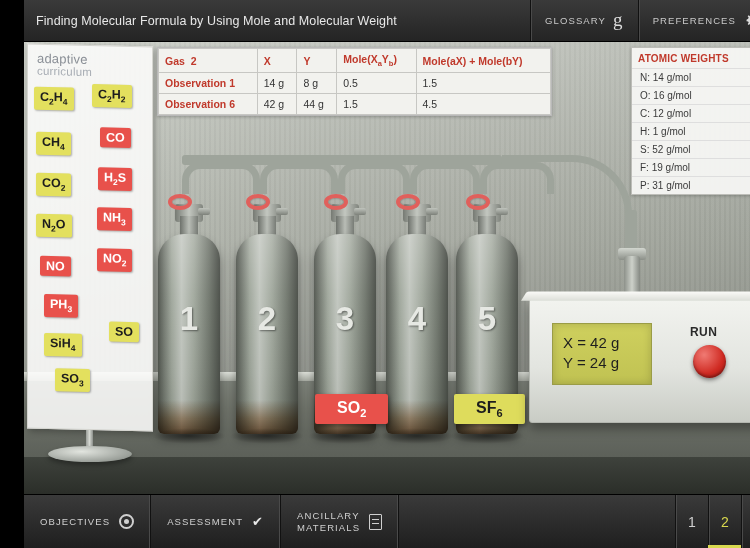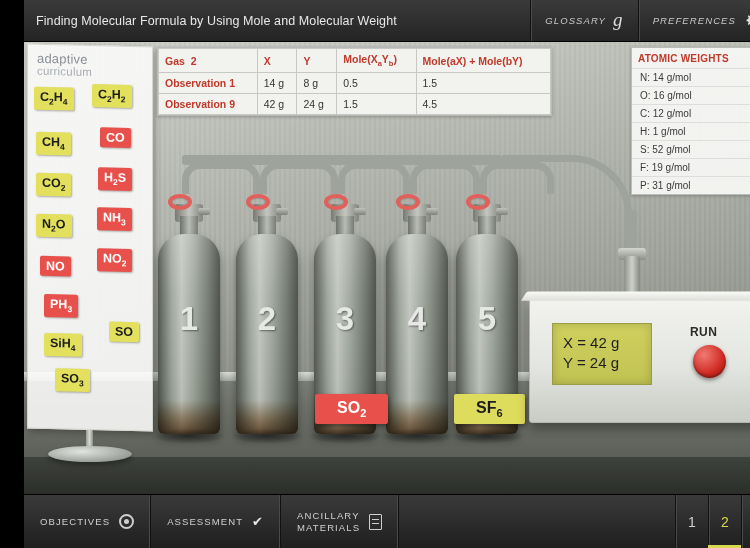--- a/index.html
+++ b/index.html
@@ -19,21 +19,20 @@
   }
   .topbar .title {
     flex: 1; display: flex; align-items: center; padding-left: 12px;
     color: #e8e8e8; font-size: 12.5px; letter-spacing: .1px;
   }
   .topbar .tb-btn {
     display: flex; align-items: center; gap: 7px;
     padding: 8px 14px; color: #c9c9c9; font-size: 9.5px; letter-spacing: 1.1px;
     border-left: 1px solid #111;
     box-shadow: inset 1px 0 0 #4a4a4a;
-    font-style: italic;
   }
   .glyph-g {
     font-family: "Liberation Serif", serif; font-size: 19px; color: #dcdcdc;
     line-height: 1; position: relative; top: -1px;
   }
   .gear {
     width: 17px; height: 17px; position: relative; display: inline-block;
   }
   .gear svg { display: block; }
 
@@ -457,23 +456,23 @@
           <th>Mole(aX) + Mole(bY)</th>
         </tr>
         <tr>
           <td class="lbl">Observation 1</td>
           <td>14 g</td>
           <td>8 g</td>
           <td>0.5</td>
           <td>1.5</td>
         </tr>
         <tr>
-          <td class="lbl">Observation 9</td>
+          <td class="lbl">Observation 6</td>
           <td>42 g</td>
-          <td>24 g</td>
+          <td>44 g</td>
           <td>1.5</td>
           <td>4.5</td>
         </tr>
       </tbody>
         </table>
     </div>
 
     <div class="atomic">
       <h3>ATOMIC WEIGHTS</h3>
       <div class="row">N: 14 g/mol</div>

